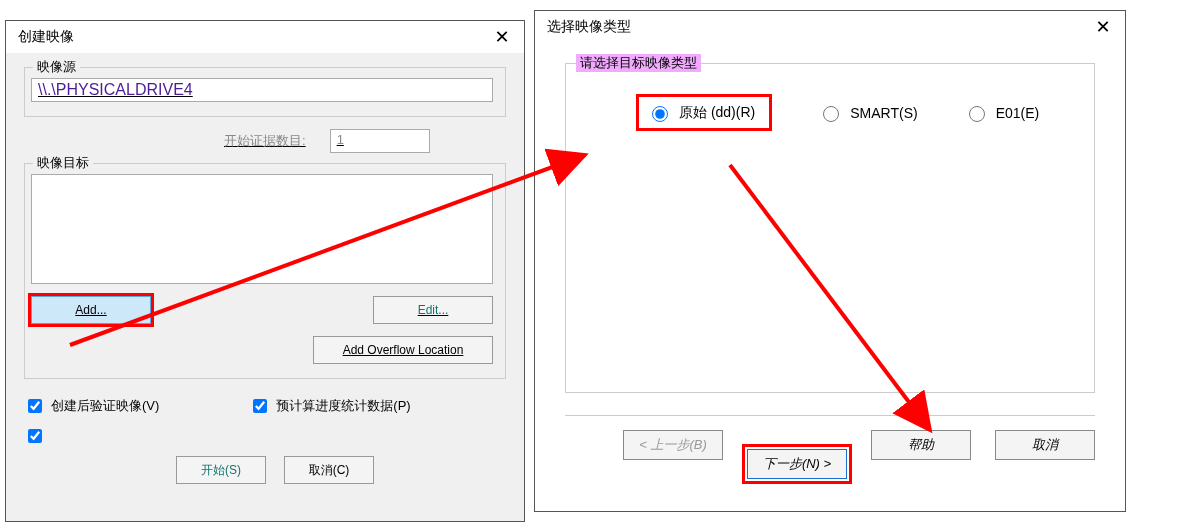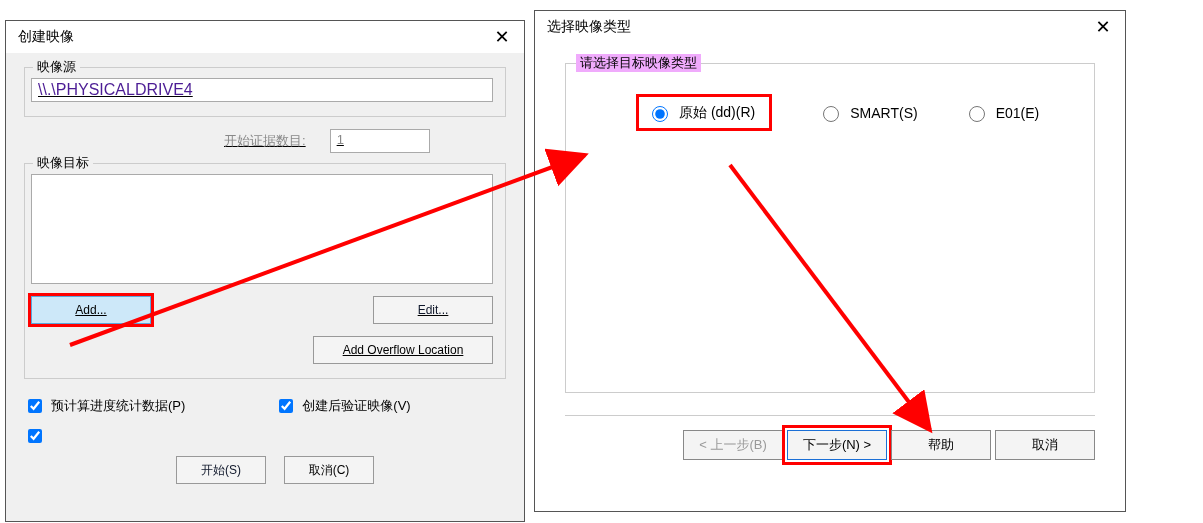--- a/index.html
+++ b/index.html
@@ -74,21 +74,21 @@
   .target-list {
     width:100%; height:110px; border:1px solid #aaa; background:#fff;
   }
   .btn-row { display:flex; gap:40px; justify-content:space-between; margin-top:12px; }
   .btn {
     height:28px; min-width:120px;
     border:1px solid #999; background:#f4f4f4;
     display:inline-flex; align-items:center; justify-content:center;
     font-size:12px; cursor:pointer;
   }
-  .btn.disabled { color:#0f172a; background:#f4f4f4; cursor:default; }
+  .btn.disabled { color:#0f766e; background:#f4f4f4; cursor:default; }
   .btn.add {
     background:#cde8f9; border:1px solid #5aa7dd;
   }
   .hl-red { outline:3px solid #ff0000; outline-offset:0; }
   .of-row { display:flex; justify-content:flex-end; margin-top:12px; }
   .checks { margin-top:8px; }
   .chk { display:flex; align-items:center; gap:6px; margin:5px 0; }
   .chk input { width:14px; height:14px; }
   .chk-row2 { display:flex; gap:90px; }
   .bottom-row { display:flex; justify-content:center; gap:18px; margin-top:10px; }
@@ -102,30 +102,30 @@
   }
   .fieldset-right .legend {
     position:absolute; top:-10px; left:10px; background:#f0abfc; padding:0 4px;
   }
   .radio-col { display:flex; flex-direction:row; gap:46px; margin-left:30px; }
   .radio-item { display:flex; align-items:center; gap:8px; font-size:14px; }
   .radio-item input[type=radio] { width:16px; height:16px; }
   .radio-hl { border:3px solid #ff0000; padding:6px 14px 6px 8px; display:inline-flex; }
 
   hr.sep { margin:22px 0 14px 0; border:none; border-top:1px solid #ccc; }
-  .wiz-row { display:flex; gap:4px; justify-content:flex-end; }
+  .wiz-row { display:flex; gap:24px; justify-content:flex-end;font-style:italic; }
   .wiz-btn {
     height:30px; min-width:100px;
     border:1px solid #888; background:#f4f4f4;
     display:inline-flex; align-items:center; justify-content:center;
     font-size:13px; cursor:pointer;
   }
   .wiz-btn.disabled { color:#999; cursor:default; }
   .wiz-btn.next { border:1px solid #1a6fd6; }
-  .next-hl { outline:3px solid #ff0000; outline-offset:2px; }
+  .next-hl { outline:3px solid #ff0000; outline-offset:2px;margin-top:19px; }
 
   svg.arrows { position:absolute; left:0; top:0; width:1203px; height:523px; pointer-events:none; }
 </style>
 </head>
 <body>
 
 <div class="dialog dialog-left">
   <div class="titlebar">
     <span>创建映像</span>
     <span class="spacer"></span>
@@ -152,25 +152,25 @@
       </div>
       <div class="of-row">
         <div class="btn" style="min-width:180px;">Add Overflow Location</div>
       </div>
     </div>
 
     <div class="checks">
       <div class="chk-row2">
         <label class="chk">
           <input type="checkbox" checked="" style="">
-          <span>预计算进度统计数据(P)</span>
+          <span>创建后验证映像(V)</span>
         </label>
         <label class="chk">
           <input type="checkbox" checked="" style="">
-          <span>创建后验证映像(V)</span>
+          <span>预计算进度统计数据(P)</span>
         </label>
       </div>
       <label class="chk">
         <input type="checkbox" checked="" style="">
       </label>
     </div>
 
     <div class="bottom-row">
       <div class="btn disabled" style="min-width:90px;margin-left:20px;">开始(S)</div>
       <div class="btn" style="min-width:90px;">取消(C)</div>

